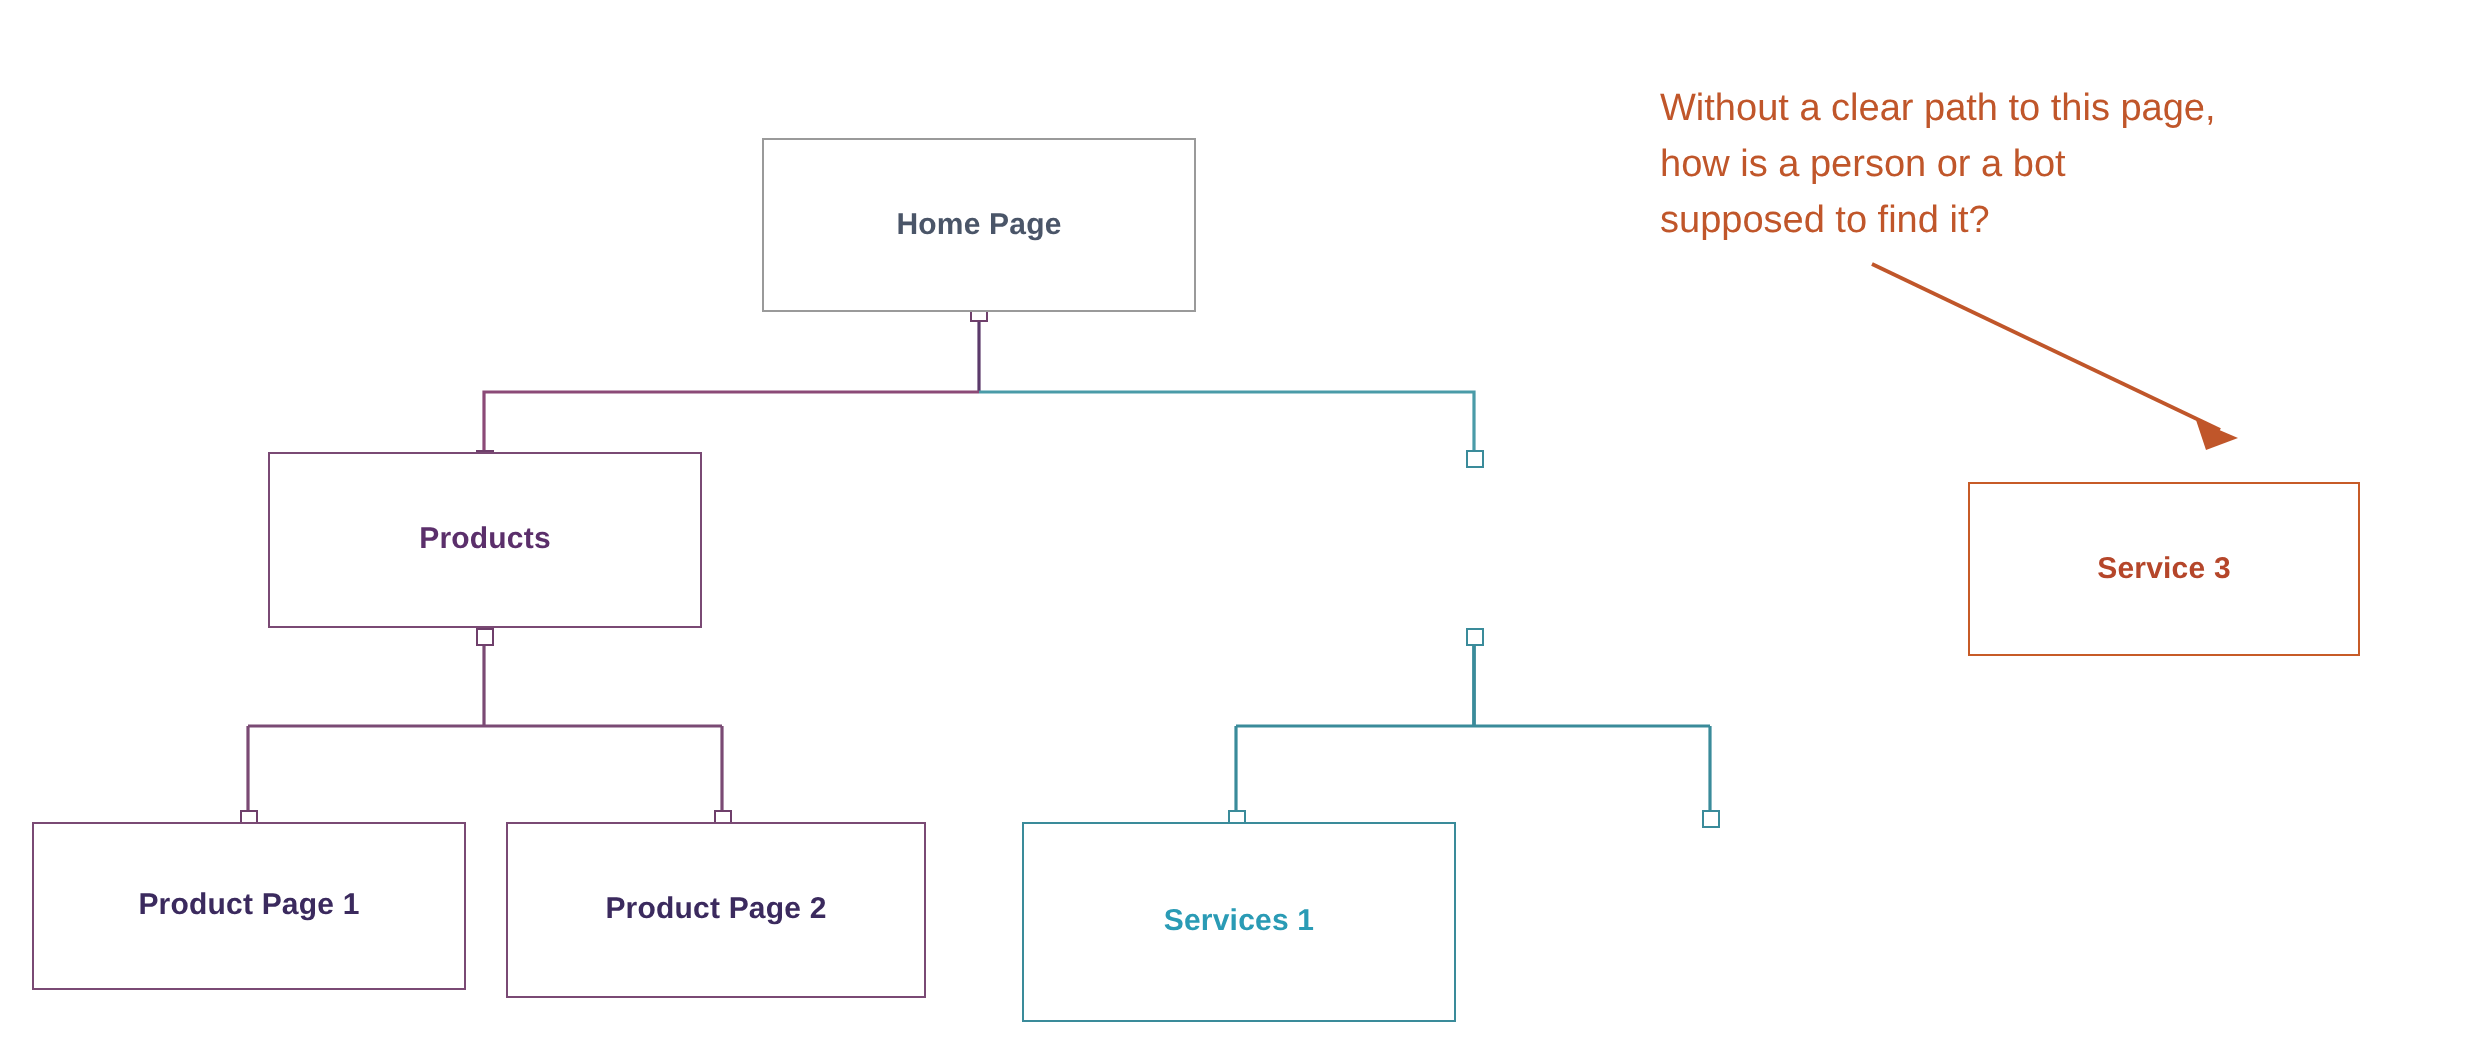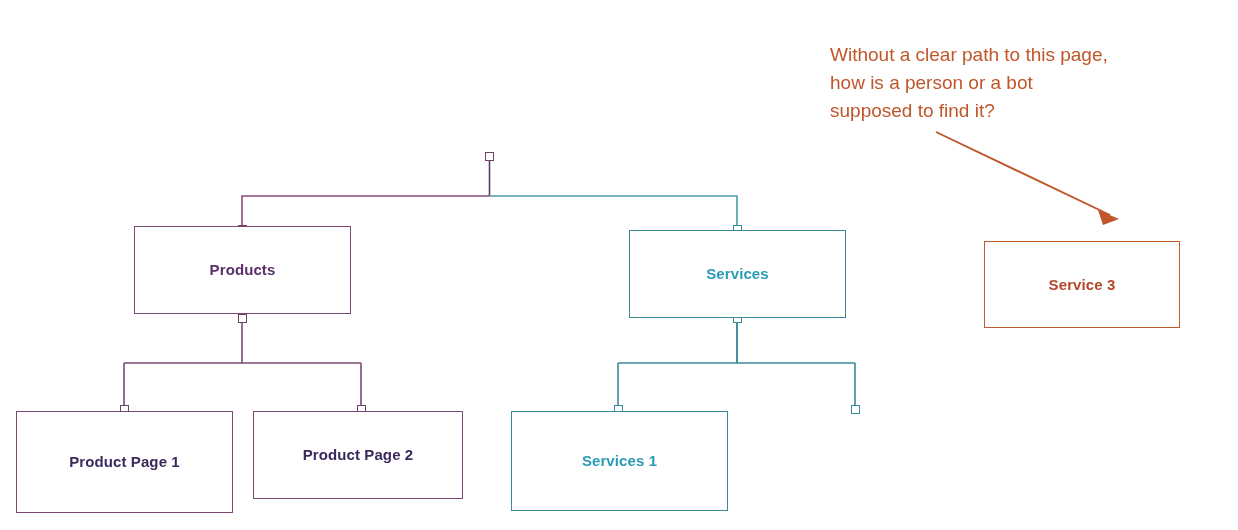--- a/index.html
+++ b/index.html
@@ -111,30 +111,30 @@
   <div class="port port-purple" style="left:485px; top:152px;"></div>
   <div class="port port-purple" style="left:237.5px; top:225px;"></div>
   <div class="port port-purple" style="left:237.5px; top:314px;"></div>
   <div class="port port-teal" style="left:732.5px; top:225px;"></div>
   <div class="port port-teal" style="left:732.5px; top:314px;"></div>
   <div class="port port-purple" style="left:119.5px; top:405px;"></div>
   <div class="port port-purple" style="left:356.5px; top:405px;"></div>
   <div class="port port-teal" style="left:613.5px; top:405px;"></div>
   <div class="port port-teal" style="left:850.5px; top:405px;"></div>
 
+  <div class="node node-home" style="left:381px; top:69px; width:217px; height:87px;">
+    <span>Home Page</span>
+  </div>
 
   <div class="node node-purple" style="left:134px; top:226px; width:217px; height:88px;">
     <span>Products</span>
   </div>
 
-  <div class="node node-teal" style="left:629px; top:230px; width:217px; height:88px;">
-    <span>Services</span>
-  </div>
 
-  <div class="node node-purple-leaf" style="left:16px; top:411px; width:217px; height:102px;">
+  <div class="node node-purple-leaf" style="left:16px; top:411px; width:217px; height:84px;">
     <span>Product Page 1</span>
   </div>
 
   <div class="node node-purple-leaf" style="left:253px; top:411px; width:210px; height:88px;">
     <span>Product Page 2</span>
   </div>
 
   <div class="node node-teal" style="left:511px; top:411px; width:217px; height:100px;">
     <span>Services 1</span>
   </div>

